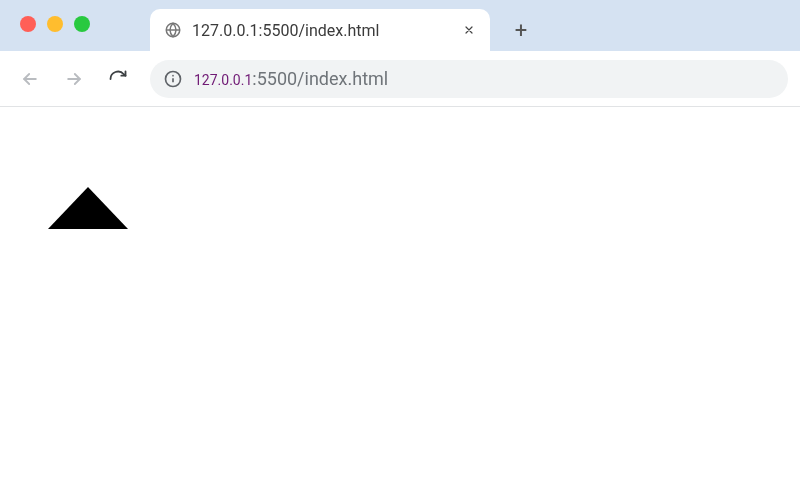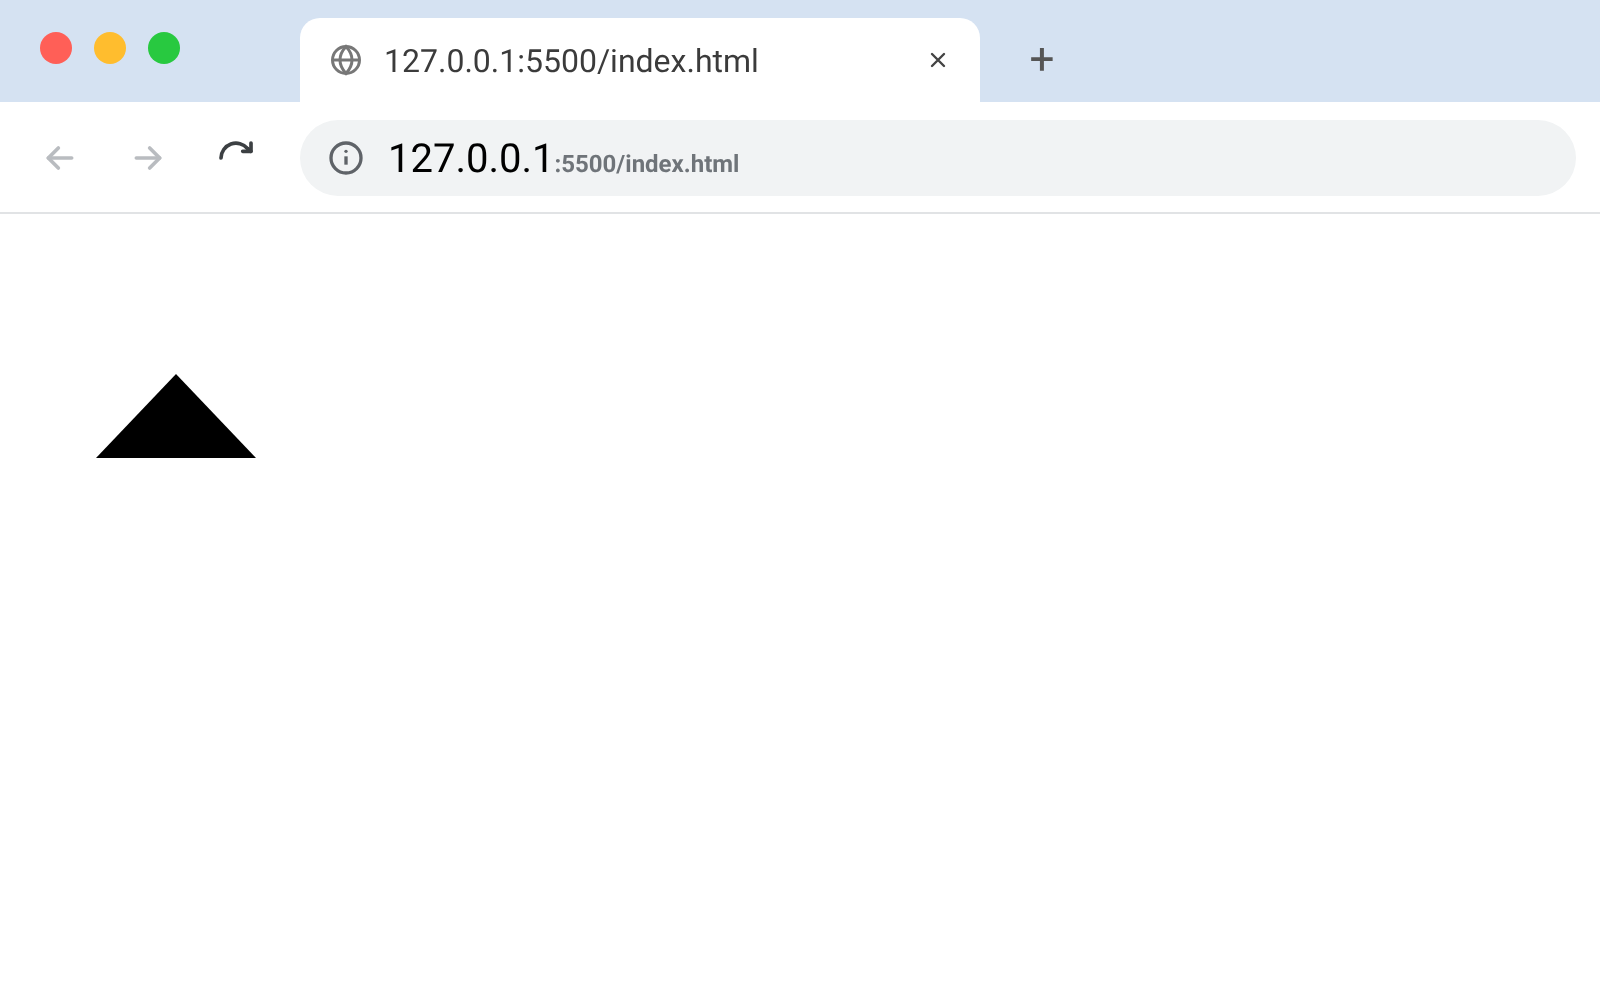--- a/index.html
+++ b/index.html
@@ -119,27 +119,26 @@
   }
   .site-info {
     width: 22px;
     height: 22px;
     display:flex;
     align-items:center;
     justify-content:center;
     color:#5f6368;
   }
   .url-host {
-    font-size: 20px;
-    color: #000000;
+    font-size: 14px;
+    color: #701a75;
   }
   .url-path {
-    font-size: 12px;
+    font-size: 18px;
     color: #6f7479;
-    font-weight: bold;
   }
 
   .viewport {
     background: #fff;
     width: 100%;
     height: calc(504px - 51px - 56px);
     position: relative;
   }
   .triangle {
     position: absolute;

